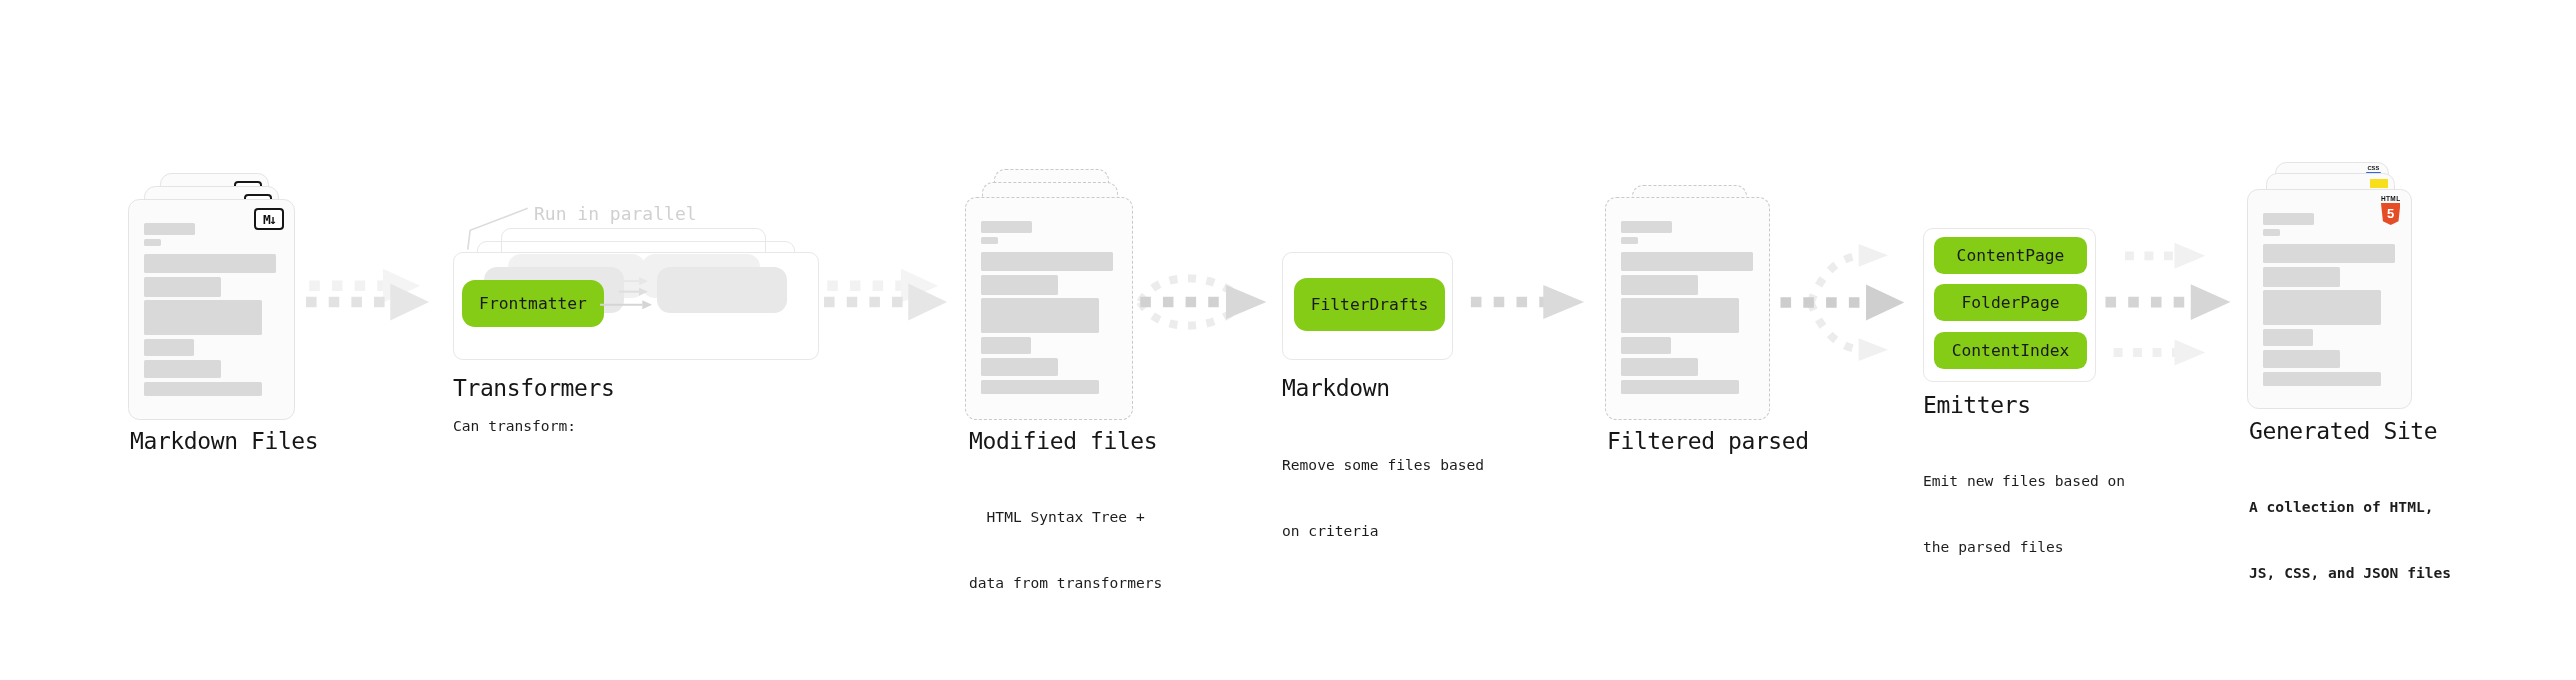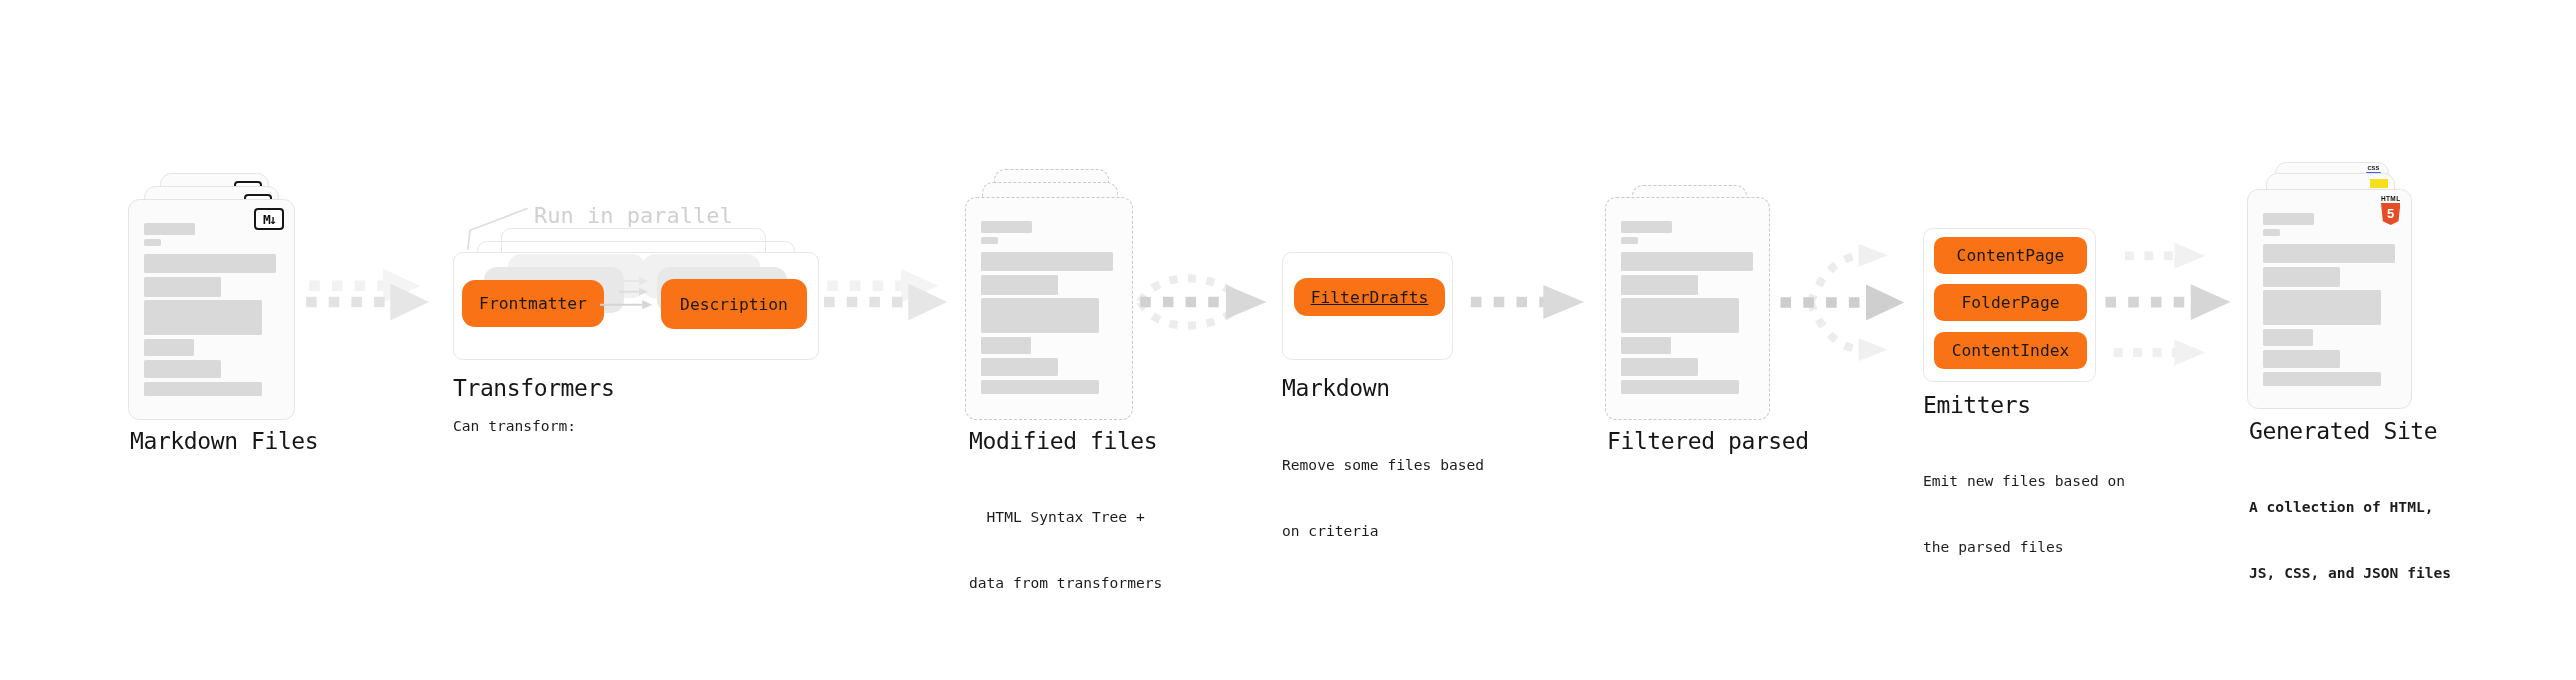--- a/index.html
+++ b/index.html
@@ -9,29 +9,29 @@
 
   
   .doc{position:absolute;background:#fbfbfb;border:1.6px solid #e4e4e4;border-radius:11.4px;box-sizing:border-box;}
   .doc.dashed{background:#fcfcfc;border:1.6px dashed #c9c9c9;}
   .doc .body{position:absolute;left:14.6px;top:23px;}
   .bar{background:#d9d9d9;border-radius:1.6px;}
 
   
   .frame{position:absolute;border:1.6px solid #e7e7e7;border-radius:9.8px;box-sizing:border-box;}
   .frame.filled{background:#ffffff;}
-  .pill{position:absolute;background:#f97316;border-radius:13px;box-sizing:border-box;
+  .pill{position:absolute;background:#84cc16;border-radius:13px;box-sizing:border-box;
         display:flex;align-items:center;justify-content:center;font-size:16.3px;color:#1a1a1a;white-space:pre;}
   .pill.ghost1{background:#e8e8e8;}
   .pill.ghost2{background:#f1f1f1;}
 
   
   .heading{position:absolute;font-size:23px;letter-spacing:-0.4px;color:#161616;white-space:pre;}
   .caption{position:absolute;font-size:14.6px;line-height:22px;color:#1d1d1d;white-space:pre;}
-  .note{position:absolute;font-size:22px;color:#d0d0d0;white-space:pre;}
+  .note{position:absolute;font-size:18px;color:#d0d0d0;white-space:pre;}
 
   
   .md-badge{position:absolute;background:#ffffff;border:2.4px solid #161616;border-radius:4.1px;
             width:30px;height:22px;display:flex;align-items:center;justify-content:center;
             font-weight:bold;font-size:13px;letter-spacing:-1.6px;color:#111;box-sizing:border-box;}
   .md-badge.small{width:28px;height:20.3px;font-size:11.4px;}
 
   
   .html5{position:absolute;right:9.8px;top:4.9px;width:21px;text-align:center;}
   .html5 .word{font-family:"Liberation Sans",sans-serif;font-weight:bold;font-size:6.5px;letter-spacing:0.4px;color:#111;line-height:7.3px;}
@@ -86,21 +86,20 @@
   <svg style="left:458px;top:201px;" width="77" height="52" viewBox="0 0 95 64">
     <polyline points="86,9 15,36 12,60" fill="none" stroke="#dcdcdc" stroke-width="2"></polyline>
   </svg>
   <div class="note" style="left:534px;top:203px;">Run in parallel</div>
 
   <div class="pill ghost2" style="left:508px;top:254px;width:137px;height:44px;"></div>
   <div class="pill ghost1" style="left:484px;top:267px;width:140px;height:46px;"></div>
   <div class="pill ghost2" style="left:642px;top:254px;width:118px;height:44px;"></div>
   <div class="pill ghost1" style="left:657px;top:267px;width:130px;height:46px;"></div>
   <div class="pill" style="left:462px;top:280px;width:142px;height:47px;">Frontmatter</div>
-  <div class="pill" style="left:661px;top:279px;width:146px;height:50px;">Description</div>
 
   <svg style="left:596px;top:273px;" width="65" height="39" viewBox="0 0 80 48">
     <line x1="28" y1="10" x2="53" y2="10" stroke="#e7e7e7" stroke-width="2.5"></line>
     <polygon points="53,5 64,10 53,15" fill="#e7e7e7"></polygon>
     <line x1="28" y1="23" x2="53" y2="23" stroke="#dedede" stroke-width="2.5"></line>
     <polygon points="53,18 64,23 53,28" fill="#dedede"></polygon>
     <line x1="5" y1="39" x2="57" y2="39" stroke="#d5d5d5" stroke-width="2.5"></line>
     <polygon points="57,33.5 69,39 57,44.5" fill="#d5d5d5"></polygon>
   </svg>
 
@@ -135,21 +134,21 @@
   </div>
 
   <svg style="left:1132px;top:264px;" width="146" height="76" viewBox="0 0 180 94">
     <path d="M 10 47 C 28 14, 82 8, 122 33" fill="none" stroke="#ececec" stroke-width="10" stroke-dasharray="10 13"></path>
     <path d="M 10 47 C 28 80, 82 86, 122 61" fill="none" stroke="#ececec" stroke-width="10" stroke-dasharray="10 13"></path>
     <line x1="10" y1="47" x2="108" y2="47" stroke="#d1d1d1" stroke-width="13" stroke-dasharray="13 15"></line>
     <polygon points="116,26 166,47 116,68" fill="#d8d8d8"></polygon>
   </svg>
 
   <div class="frame filled" style="left:1282px;top:252px;width:171px;height:108px;"></div>
-  <div class="pill" style="left:1294px;top:278px;width:151px;height:38px;text-decoration:underline;">FilterDrafts</div>
+  <div class="pill" style="left:1294px;top:278px;width:151px;height:53px;">FilterDrafts</div>
   <div class="heading" style="left:1282px;top:375px;">Markdown</div>
   <div class="caption" style="left:1282px;top:410px;">
     <div>Remove some files based</div>
     <div>on criteria</div>
   </div>
 
   <svg style="left:1466px;top:280px;" width="127" height="44" viewBox="0 0 156 54">
     <line x1="6" y1="27" x2="100" y2="27" stroke="#d5d5d5" stroke-width="13" stroke-dasharray="13 15"></line>
     <polygon points="95,6 145,27 95,48" fill="#dadada"></polygon>
   </svg>

